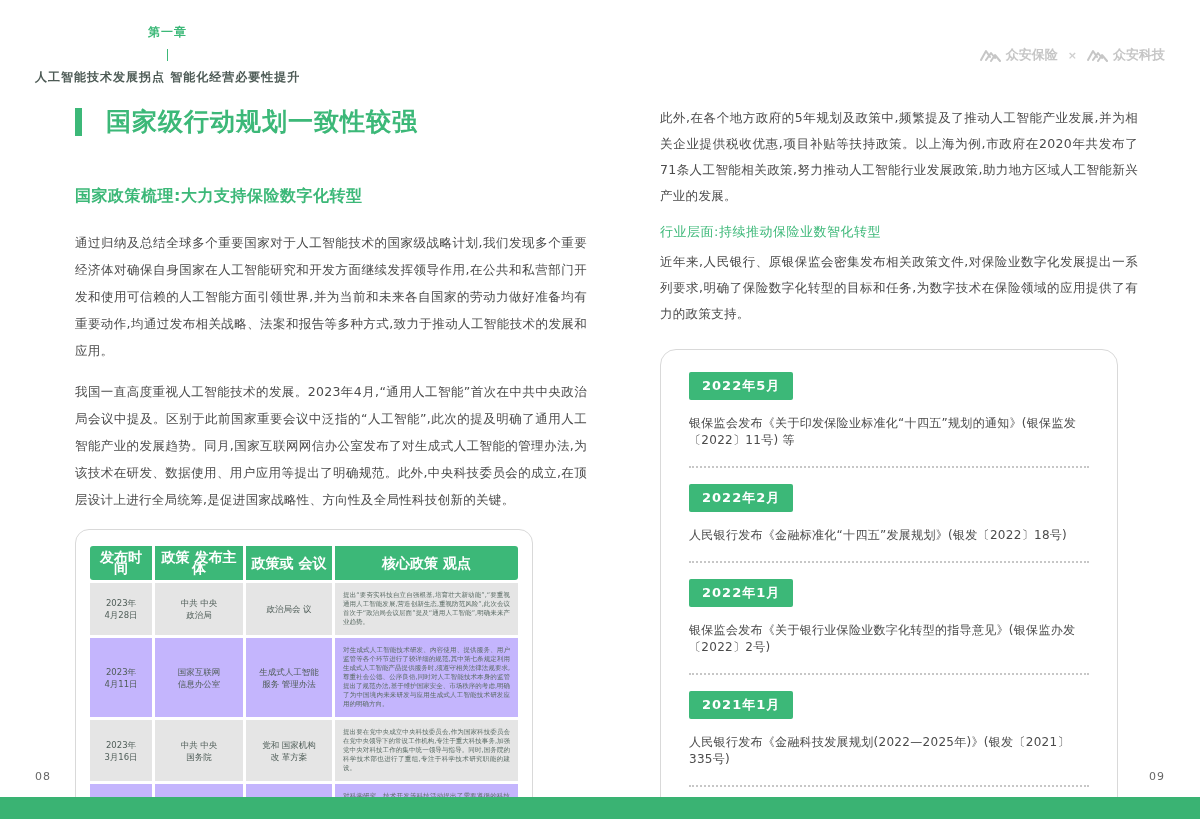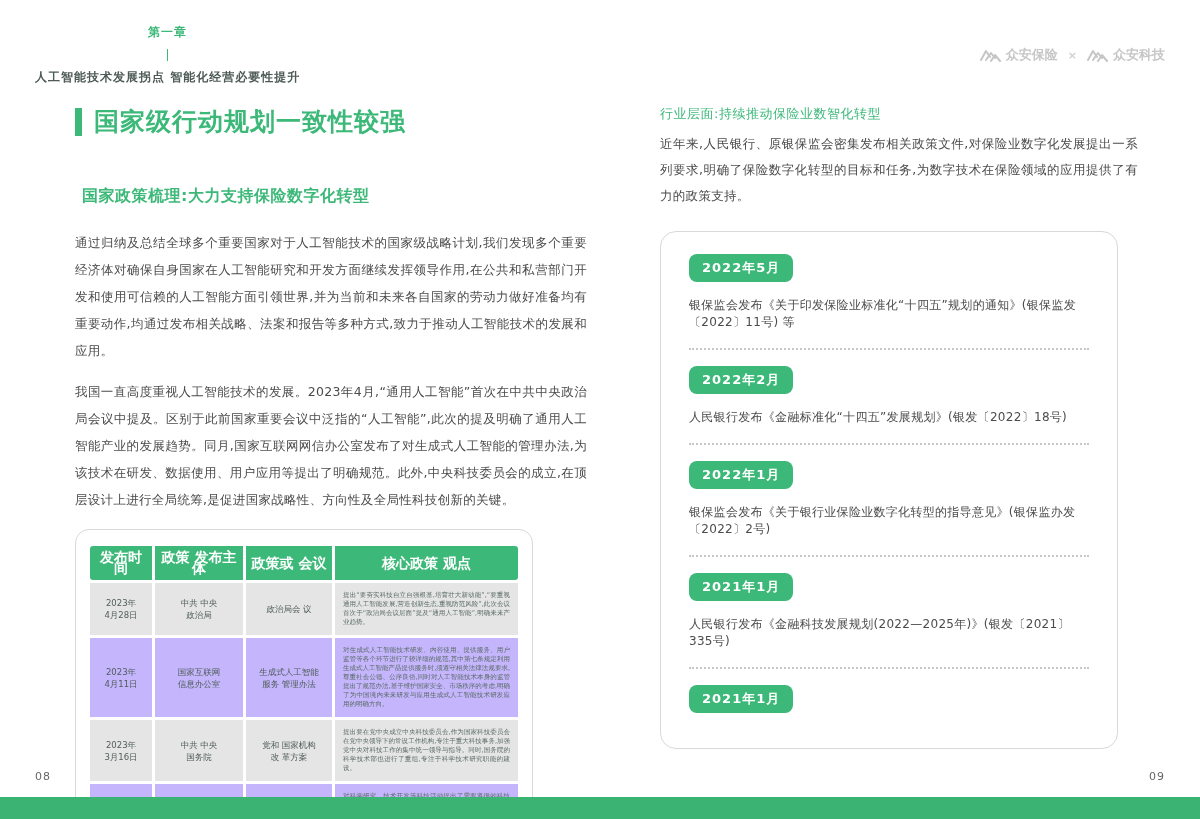--- a/index.html
+++ b/index.html
@@ -24,25 +24,25 @@
   .chapterline .chaptitle { color: #4d5a55; letter-spacing: 1px; }
   .logos { display: flex; align-items: center; gap: 10px; color: #c6c6c6; font-size: 13px; font-weight: bold; }
   .logo { display: flex; align-items: center; gap: 4px; }
   .logo svg { display: block; }
   .logo-x { color: #cfcfcf; font-size: 11px; }
 
   
   .col-left  { position: absolute; left: 75px;  top: 105px; width: 512px; }
   .col-right { position: absolute; left: 660px; top: 105px; width: 478px; }
 
-  .main-title-row { display: flex; align-items: center; gap: 12px; margin-bottom: 48px; }
+  .main-title-row { display: flex; align-items: center; gap: 24px; margin-bottom: 48px; }
   .main-title-bar { width: 7px; height: 28px; background: #3cb878; }
   .main-title { font-size: 25px; font-weight: bold; color: #3cb878; letter-spacing: 1px; }
 
-  .section-heading { font-size: 16px; font-weight: bold; color: #3cb878; margin-bottom: 22px; letter-spacing: 0.5px; margin-left: 7px; }
+  .section-heading { font-size: 16px; font-weight: bold; color: #3cb878; margin-bottom: 22px; letter-spacing: 0.5px; }
   .sub-heading { font-size: 13px; font-weight: normal; color: #3cb878; margin-bottom: 8px; letter-spacing: 0.5px; }
   .body-para {
     font-size: 12.5px; line-height: 27px; color: #4b4b4b;
     text-align: justify; letter-spacing: 0.3px; margin-bottom: 14px;
   }
   .col-right .body-para { line-height: 26px; }
 
   
   .table-card {
     width: 458px; margin-top: 16px;
@@ -73,21 +73,21 @@
   
   .timeline-card {
     width: 458px; margin-top: 22px;
     border: 1px solid #d9d9d9; border-radius: 16px;
     padding: 22px 28px 20px 28px; background: #fff;
   }
   .tl-entry { }
   .tl-badge {
     display: inline-block; background: #3cb878; color: #fff;
     font-size: 13px; font-weight: bold; letter-spacing: 1px;
-    padding: 5px 13px; border-radius: 8px; margin-bottom: 15px;
+    padding: 5px 13px; border-radius: 2px; margin-bottom: 15px;
   }
   .tl-text { font-size: 12px; color: #4b4b4b; letter-spacing: 0.3px; line-height: 17px; }
   .tl-dots { border-bottom: 2px dotted #c7c7c7; margin: 17px 0 16px 0; height: 0; }
 
   
   .pagenum { position: absolute; bottom: 36px; font-size: 11px; color: #666; letter-spacing: 1px; }
   .pagenum.pn-left { left: 35px; }
   .pagenum.pn-right { right: 35px; }
   .footer-bar { position: absolute; left: 0; right: 0; bottom: 0; height: 22px; background: #3ab373; }
 </style>
@@ -176,20 +176,21 @@
           <div class="tcell">关于 加强科技
 伦 理治理的 意见</div>
           <div class="tcell core">对科学研究、技术开发等科技活动提出了需要遵循的科技伦理基本要求,其中的重点内容是“增进人类福祉和尊重生命权利”等,要求国家建立一个科技伦理 (审查) 委员会认证机制,对科技伦理敏感领域的新兴产品进行审查和认证。</div>
         </div>
       </div>
 
     </div>
   </section>
 
   <section class="col-right">
+    <p class="body-para">此外,在各个地方政府的5年规划及政策中,频繁提及了推动人工智能产业发展,并为相关企业提供税收优惠,项目补贴等扶持政策。以上海为例,市政府在2020年共发布了71条人工智能相关政策,努力推动人工智能行业发展政策,助力地方区域人工智能新兴产业的发展。</p>
 
     <h3 class="sub-heading">行业层面:持续推动保险业数智化转型</h3>
     <p class="body-para">近年来,人民银行、原银保监会密集发布相关政策文件,对保险业数字化发展提出一系列要求,明确了保险数字化转型的目标和任务,为数字技术在保险领域的应用提供了有力的政策支持。</p>
 
     <div class="timeline-card">
       <div class="tl-entry">
         <div class="tl-badge">2022年5月</div>
         <div class="tl-text">银保监会发布《关于印发保险业标准化“十四五”规划的通知》(银保监发〔2022〕11号) 等</div>
         <div class="tl-dots"></div>
       </div>

